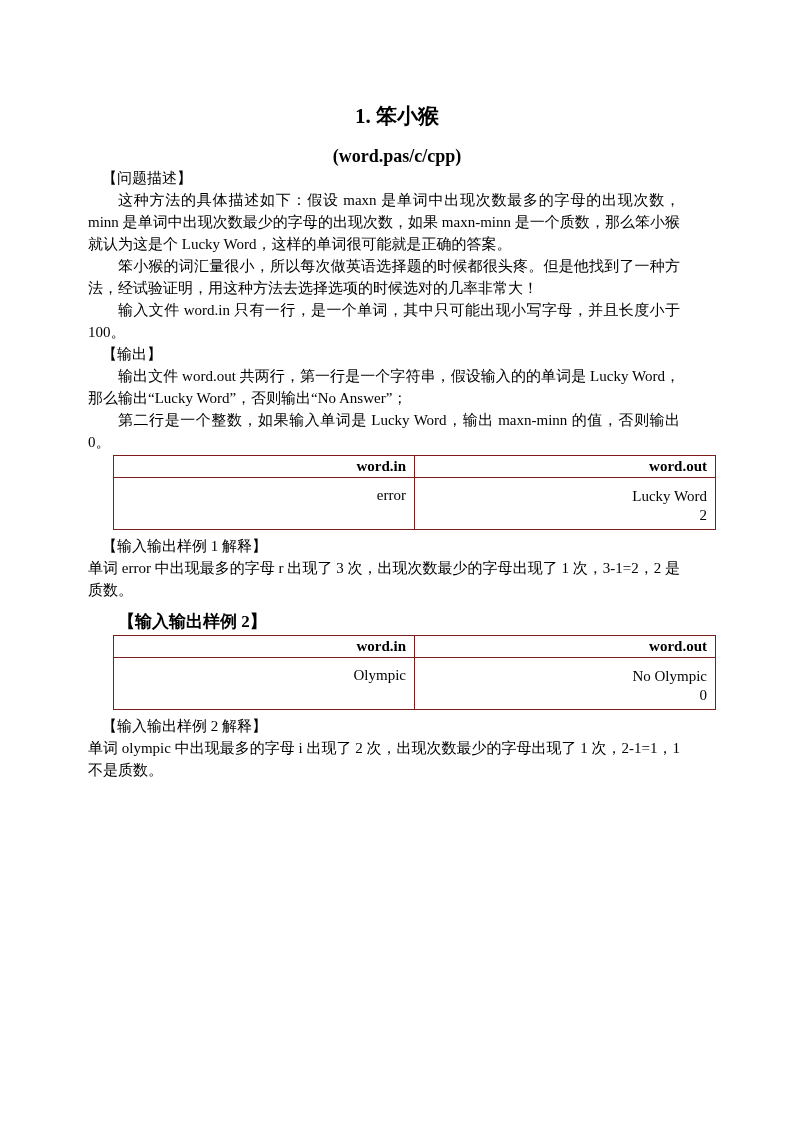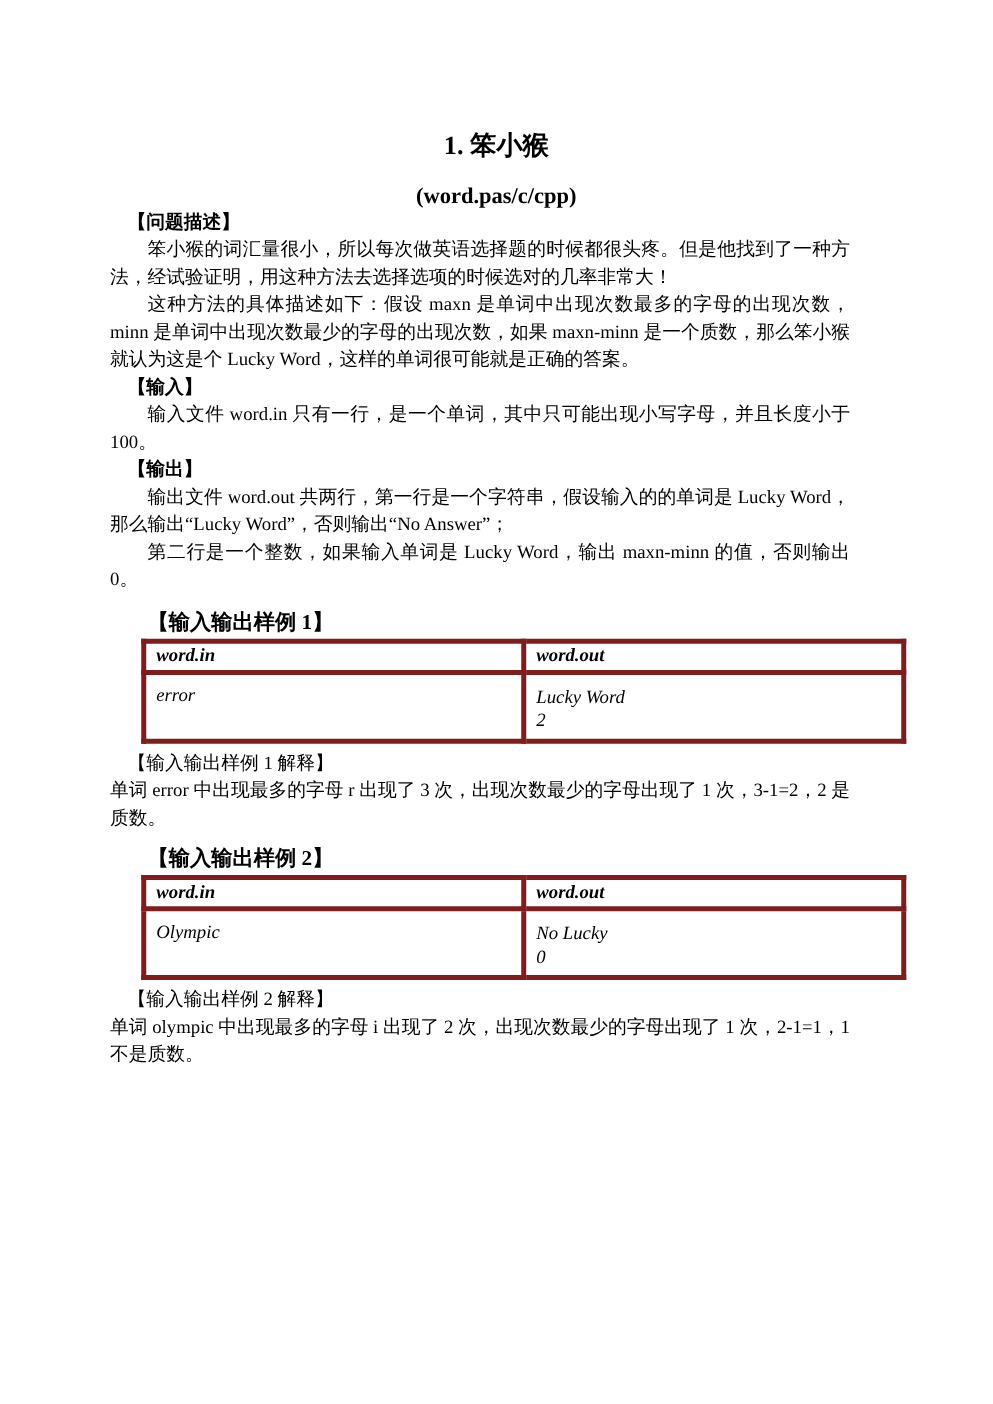--- a/index.html
+++ b/index.html
@@ -11,21 +11,21 @@
   .page {
     box-sizing: border-box;
     width: 794px; height: 803px;
     padding: 103px 114px 0 88px;
   }
   .center-block { margin-left: -88px; margin-right: -114px; text-align: center; }
   .doc-title { font-size: 21px; line-height: 27px; font-weight: bold; }
   .doc-subtitle { margin-top: 15px; font-size: 18px; line-height: 22px; font-weight: bold; }
   .sec-heading {
     font-size: 15px; line-height: 22px; margin: 0; padding-left: 14px;
-    font-weight: bold;
+    font-weight: normal;
   }
   .para {
     font-size: 15px; line-height: 22px; margin: 0;
     text-indent: 30px; text-align: justify;
   }
   .para-noindent {
     font-size: 15px; line-height: 22px; margin: 0;
     text-align: justify;
   }
   .sample-heading {
@@ -33,55 +33,52 @@
     margin: 12px 0 0 30px;
   }
   .sample-heading.second { margin-top: 10px; }
   table.sample-table {
     border-collapse: collapse;
     width: 568px;
     margin: 2px 0 0 25px;
     table-layout: fixed;
   }
   table.sample-table th, table.sample-table td {
-    border: 4px solid #7f1d1d;
+    border: 1px solid #7f1d1d;
     width: 284px;
     font-size: 15px;
     padding: 0 8px;
-    text-align: left;
-    font-style: italic;
+    text-align: right;
   }
   table.sample-table th { height: 21px; font-weight: bold; vertical-align: middle; }
   table.sample-table td { height: 42px; vertical-align: top; padding-top: 9px; }
   .out-line { line-height: 19px; }
   .expl-heading {
     font-size: 15px; line-height: 22px; margin: 5px 0 0 0; padding-left: 14px; font-family: Liberation Serif, serif;
   }
 </style>
 </head>
 <body>
 
 <div class="page">
 
   <div class="center-block doc-title">1. 笨小猴</div>
 
   <div class="center-block doc-subtitle">(word.pas/c/cpp)</div>
 
   <div class="sec-heading">【问题描述】</div>
+  <p class="para">这种方法的具体描述如下：假设 maxn 是单词中出现次数最多的字母的出现次数，minn 是单词中出现次数最少的字母的出现次数，如果 maxn-minn 是一个质数，那么笨小猴就认为这是个 Lucky Word，这样的单词很可能就是正确的答案。</p>
   <p class="para">笨小猴的词汇量很小，所以每次做英语选择题的时候都很头疼。但是他找到了一种方法，经试验证明，用这种方法去选择选项的时候选对的几率非常大！</p>
-  <p class="para">这种方法的具体描述如下：假设 maxn 是单词中出现次数最多的字母的出现次数，minn 是单词中出现次数最少的字母的出现次数，如果 maxn-minn 是一个质数，那么笨小猴就认为这是个 Lucky Word，这样的单词很可能就是正确的答案。</p>
 
-  <div class="sec-heading">【输入】</div>
   <p class="para">输入文件 word.in 只有一行，是一个单词，其中只可能出现小写字母，并且长度小于 100。</p>
 
   <div class="sec-heading">【输出】</div>
   <p class="para">输出文件 word.out 共两行，第一行是一个字符串，假设输入的的单词是 Lucky Word，那么输出“Lucky Word”，否则输出“No Answer”；</p>
   <p class="para">第二行是一个整数，如果输入单词是 Lucky Word，输出 maxn-minn 的值，否则输出 0。</p>
 
-  <div class="sample-heading">【输入输出样例 1】</div>
 
   <table class="sample-table">
     <tbody>
         <tr>
       <th>word.in</th>
       <th>word.out</th>
     </tr>
     <tr>
       <td>error</td>
       <td>
@@ -99,21 +96,21 @@
 
   <table class="sample-table">
     <tbody>
         <tr>
       <th>word.in</th>
       <th>word.out</th>
     </tr>
     <tr>
       <td>Olympic</td>
       <td>
-        <div class="out-line">No Lucky</div>
+        <div class="out-line">No Olympic</div>
         <div class="out-line">0</div>
       </td>
     </tr>
   </tbody>
     </table>
 
   <div class="expl-heading">【输入输出样例 2 解释】</div>
   <p class="para-noindent">单词 olympic 中出现最多的字母 i 出现了 2 次，出现次数最少的字母出现了 1 次，2-1=1，1 不是质数。</p>
 
 </div>

